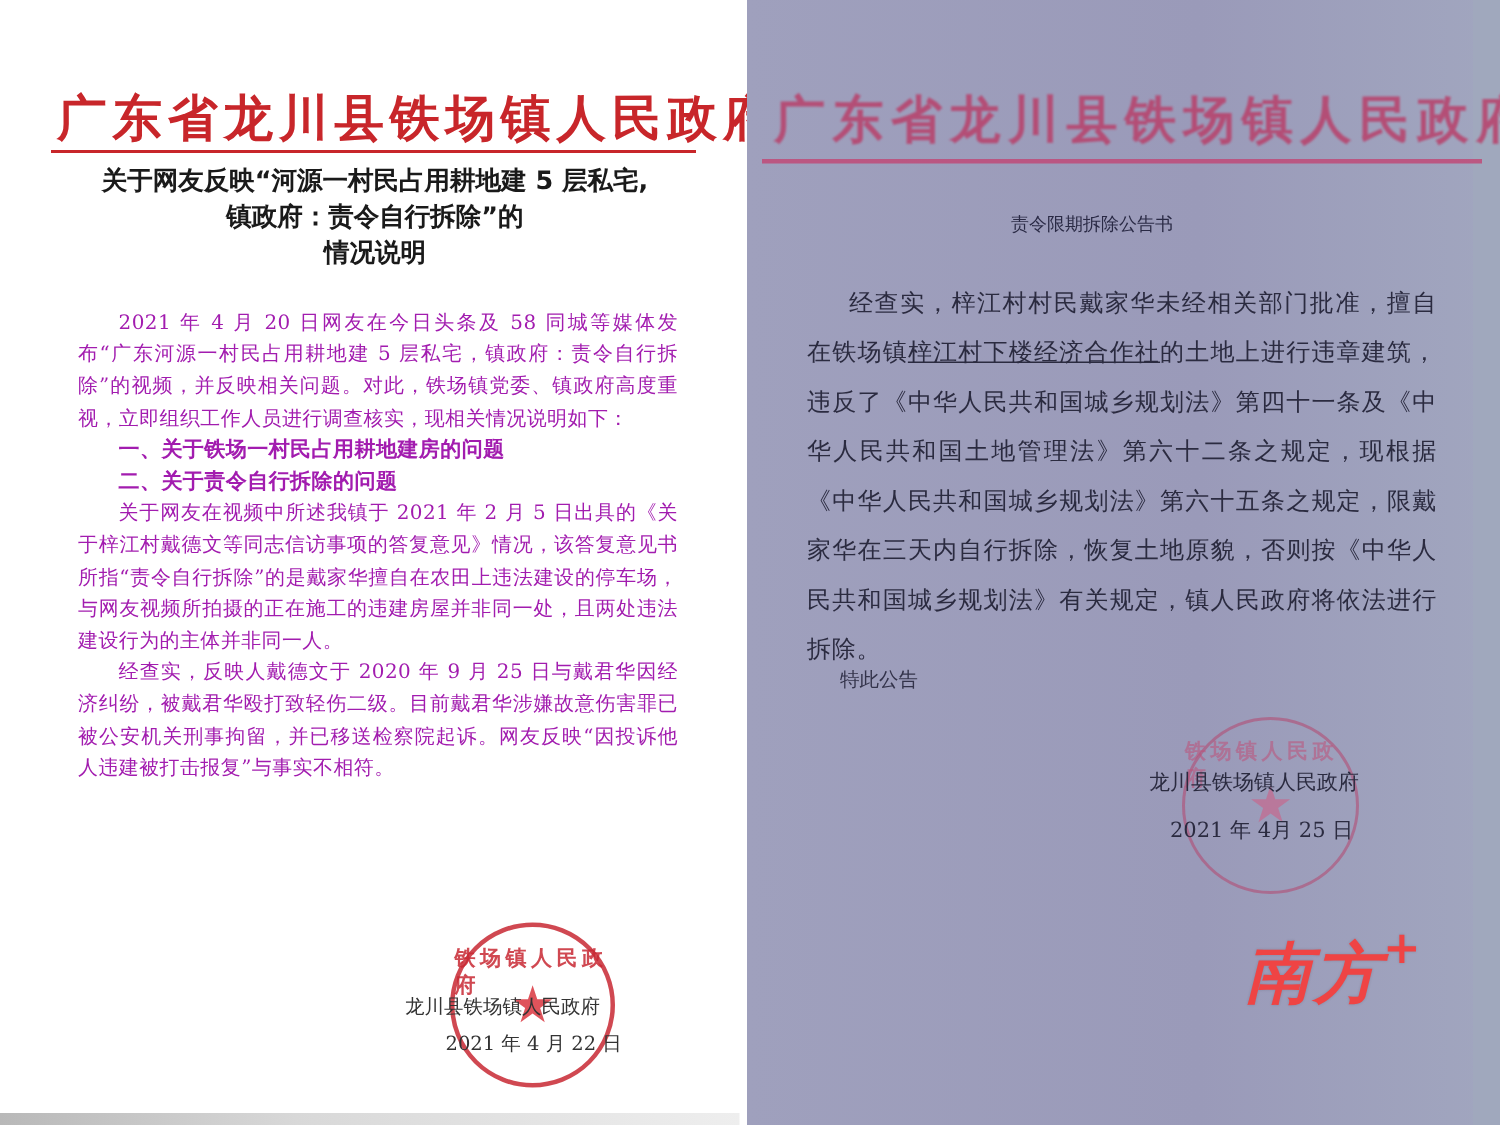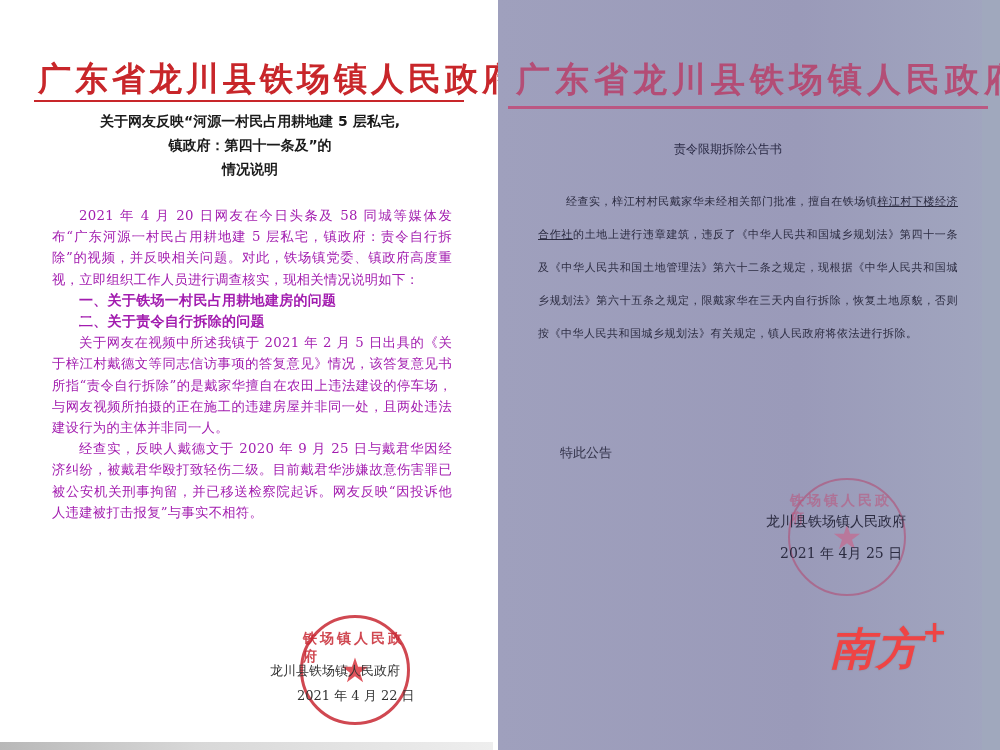--- a/index.html
+++ b/index.html
@@ -31,21 +31,21 @@
     }
     .left .header-red { left: 38px; top: 57px; font-size: 33px; }
     .rule {
       position: absolute; height: 2px; background: #c8262a;
     }
     .left .rule { left: 34px; top: 100px; width: 430px; }
     .doc-title {
       position: absolute; color: #1a1a1a; font-weight: bold; text-align: center;
       font-family: "DejaVu Sans", "Liberation Sans", sans-serif;
     }
-    .left .doc-title { left: 40px; width: 420px; top: 109px; font-size: 14px; line-height: 24px; }
+    .left .doc-title { left: 40px; width: 420px; top: 109px; font-size: 17px; line-height: 24px; }
     .body-text {
       position: absolute; color: #a21caf; font-size: 13.3px; line-height: 21.2px;
       letter-spacing: 0.3px;
     }
     .left .body-text { left: 52px; width: 400px; top: 205px; }
     .para { text-indent: 27px; margin: 0; text-align: justify; }
     .para.heading {
       font-weight: bold; font-family: "DejaVu Sans", "Liberation Sans", sans-serif; font-size: 14px;
     }
     .signature {
@@ -68,21 +68,21 @@
     .left .stamp { left: 300px; top: 615px; width: 110px; height: 110px; }
 
     
     .right .header-red {
       left: 18px; top: 57px; font-size: 34px; color: #b8406a; opacity: 0.85;
       letter-spacing: 5px; filter: blur(0.6px);
     }
     .right .rule { left: 10px; top: 106px; width: 480px; height: 3px; background: #c04a78; opacity: 0.85; }
     .right .doc-title { left: 120px; width: 220px; top: 141px; font-size: 12px; color: #2a2a45; font-weight: normal; }
     .right .body-text {
-      left: 40px; width: 420px; top: 185px; font-size: 11px; line-height: 33px;
+      left: 40px; width: 420px; top: 185px; font-size: 16px; line-height: 33px;
       color: #2b2b40; filter: blur(0.5px); letter-spacing: 0.5px;
     }
     .right .para { text-indent: 28px; }
     .underline { text-decoration: underline; }
     .right .closing { position: absolute; left: 62px; top: 444px; font-size: 13px; color: #33334a; filter: blur(0.5px); }
     .right .sig-org { left: 768px; top: 514px; position: absolute; }
     .right .signature { color: #2b2b40; filter: blur(0.5px); font-size: 14px; }
     .right .sig-org { left: 268px; top: 513px; }
     .right .sig-date { left: 282px; top: 545px; }
     .right .stamp {
@@ -100,21 +100,21 @@
     .watermark sup { font-size: 30px; font-style: normal; position: relative; top: -6px; }
   </style>
 </head>
 <body>
 
 <div class="doc-left left">
   <div class="header-red">广东省龙川县铁场镇人民政府</div>
   <div class="rule"></div>
   <div class="doc-title">
     <div>关于网友反映“河源一村民占用耕地建 5 层私宅,</div>
-    <div>镇政府：第四十一条及”的</div>
+    <div>镇政府：责令自行拆除”的</div>
     <div>情况说明</div>
   </div>
   <div class="body-text">
     <p class="para">2021 年 4 月 20 日网友在今日头条及 58 同城等媒体发布“广东河源一村民占用耕地建 5 层私宅，镇政府：责令自行拆除”的视频，并反映相关问题。对此，铁场镇党委、镇政府高度重视，立即组织工作人员进行调查核实，现相关情况说明如下：</p>
     <p class="para heading">一、关于铁场一村民占用耕地建房的问题</p>
     <p class="para heading">二、关于责令自行拆除的问题</p>
     <p class="para">关于网友在视频中所述我镇于 2021 年 2 月 5 日出具的《关于梓江村戴德文等同志信访事项的答复意见》情况，该答复意见书所指“责令自行拆除”的是戴家华擅自在农田上违法建设的停车场，与网友视频所拍摄的正在施工的违建房屋并非同一处，且两处违法建设行为的主体并非同一人。</p>
     <p class="para">经查实，反映人戴德文于 2020 年 9 月 25 日与戴君华因经济纠纷，被戴君华殴打致轻伤二级。目前戴君华涉嫌故意伤害罪已被公安机关刑事拘留，并已移送检察院起诉。网友反映“因投诉他人违建被打击报复”与事实不相符。</p>
   </div>
   <div class="stamp">

